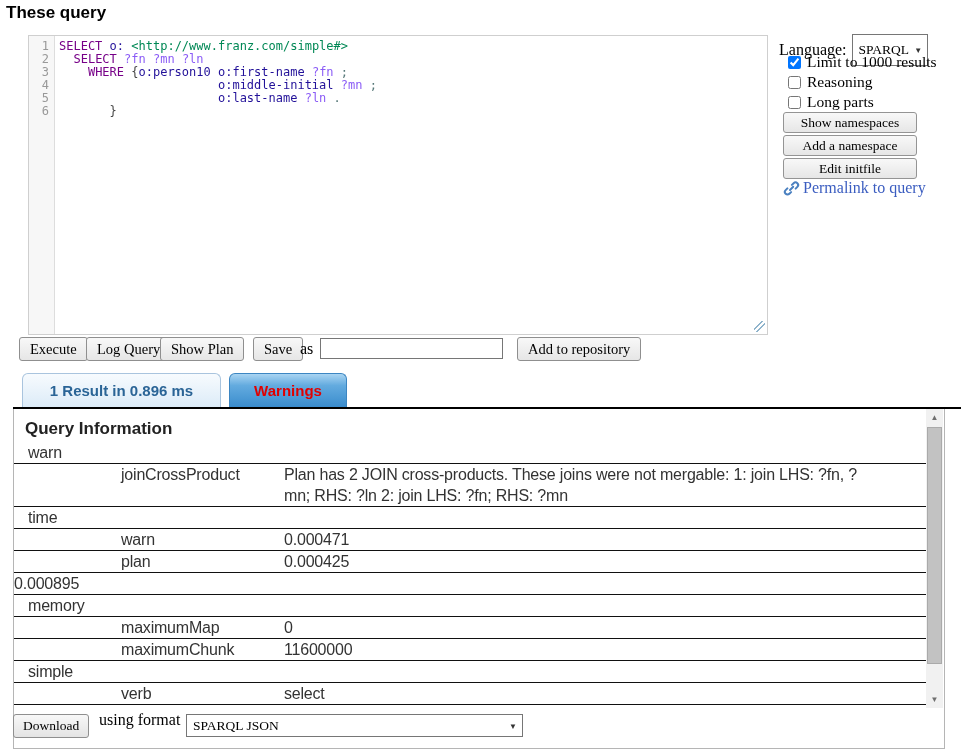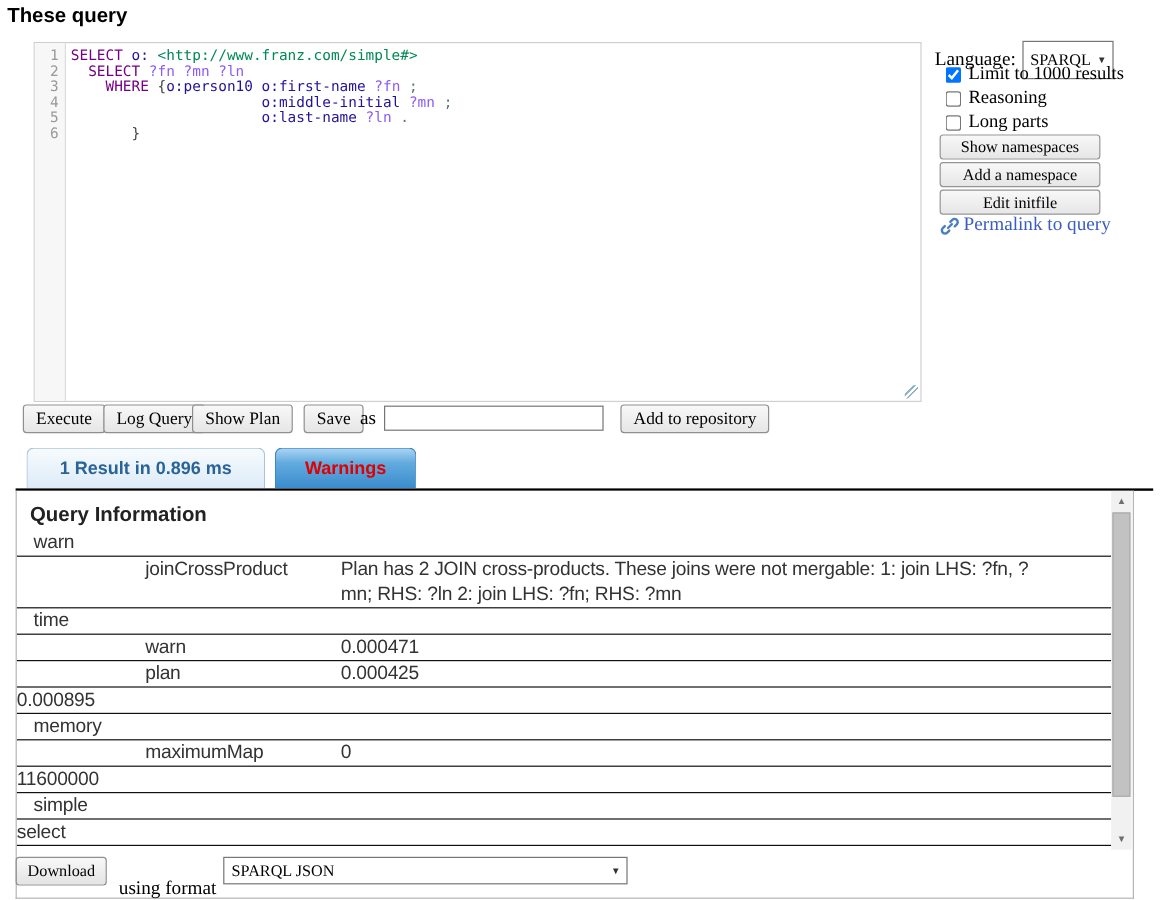--- a/index.html
+++ b/index.html
@@ -102,21 +102,21 @@
   #sb-up { top:0; } #sb-up::before { content:"\25B2"; }
   #sb-down { bottom:0; } #sb-down::before { content:"\25BC"; }
   #sb-thumb { position:absolute; left:1px; top:18px; width:15px; height:237px;
     background:#c2c2c2; border:1px solid #aaa; cursor:grab; }
 
   
   #download-btn { left:13px; top:714px; height:24px; padding:0 9px;
     font-family:"Liberation Serif", serif; font-size:13.5px;
     background:linear-gradient(#f8f8f8,#e4e4e4); border:1px solid #8f8f8f;
     border-radius:3px; cursor:pointer; }
-  #using-format { left:99px; top:732px; font-size:16px; }
+  #using-format { left:99px; top:711px; font-size:16px; }
   #format-select { left:186px; top:714px; width:337px; height:23px; }
 </style>
 </head>
 <body>
 
 <div class="abs" id="page-title">These query</div>
 
 <div class="abs" id="editor">
   <div id="gutter">
       <div class="ln">1</div>
@@ -207,24 +207,26 @@
       </div>
       <div class="qi-row qi-item">
         <span class="qi-val">0.000895</span>
       </div>
       <div class="qi-row qi-section">memory</div>
       <div class="qi-row qi-item">
         <span class="qi-key">maximumMap</span>
         <span class="qi-val">0</span>
       </div>
       <div class="qi-row qi-item">
+        <span class="qi-key">maximumChunk</span>
         <span class="qi-val">11600000</span>
       </div>
       <div class="qi-row qi-section">simple</div>
       <div class="qi-row qi-item">
+        <span class="qi-key">verb</span>
         <span class="qi-val">select</span>
       </div>
     </div>
   <div id="scrollbar">
     <div class="sb-arrow" id="sb-up"></div>
     <div id="sb-thumb"></div>
     <div class="sb-arrow" id="sb-down"></div>
   </div>
 </div>
 

